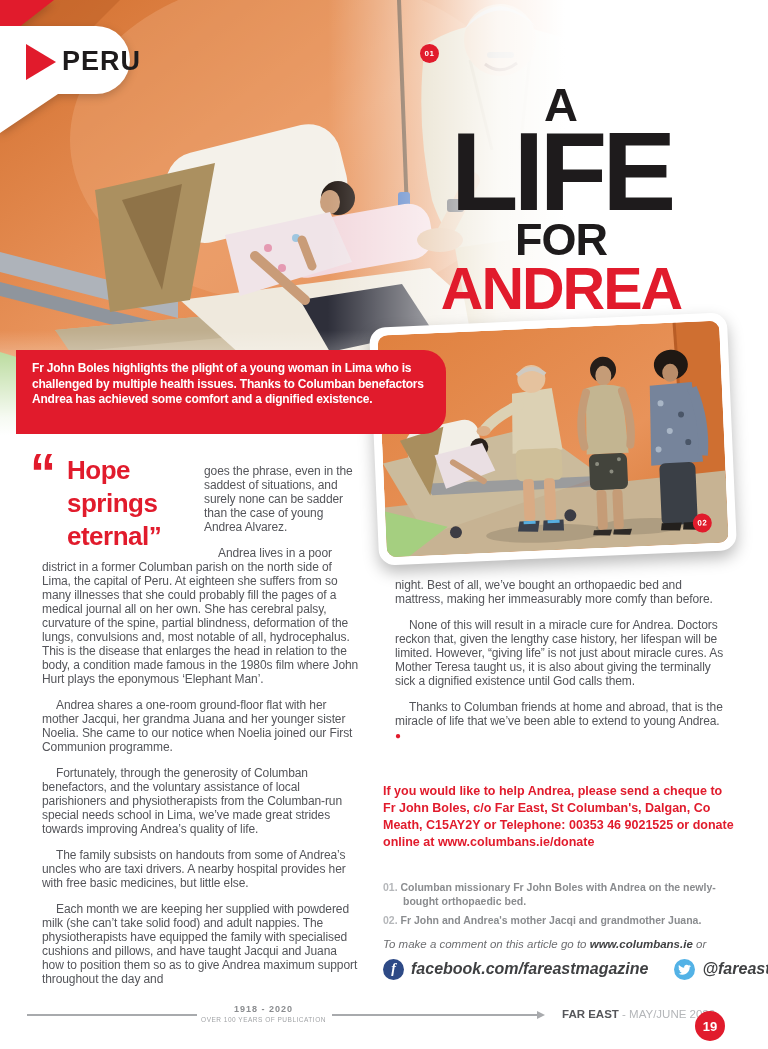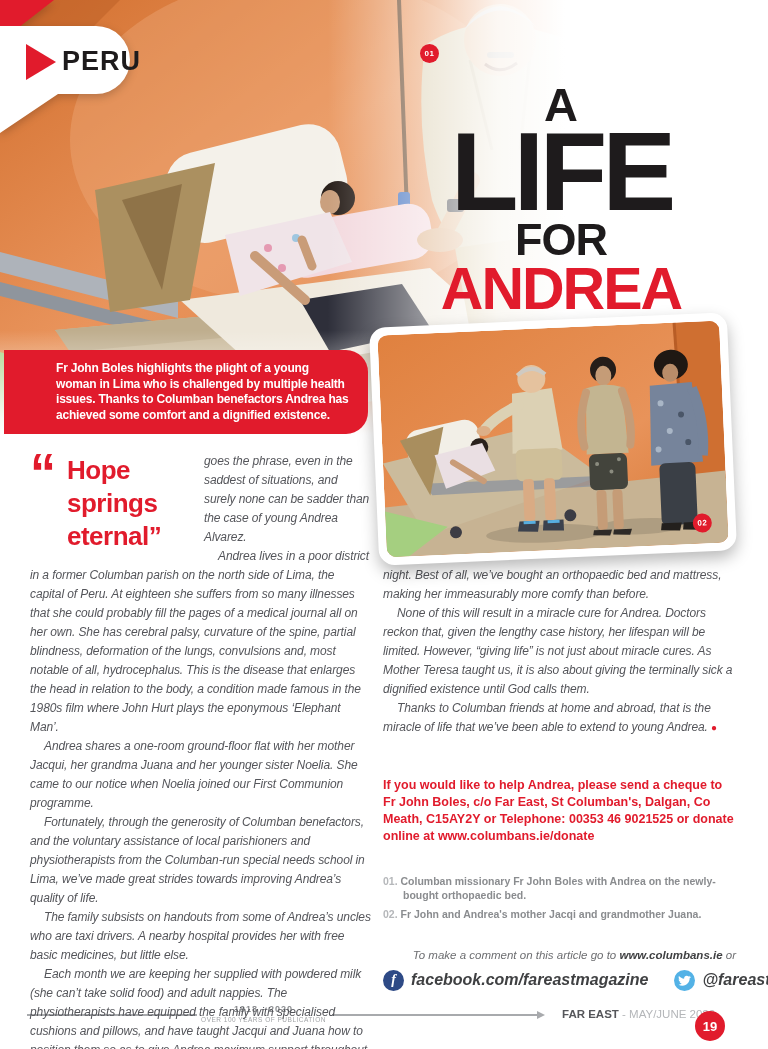--- a/index.html
+++ b/index.html
@@ -27,56 +27,56 @@
 
   
   .title{ position:absolute; left:388px; top:84px; width:346px; text-align:center; z-index:4;
           font-weight:900; color:var(--ink); }
   .t-a{ font-size:47px; line-height:42px; }
   .t-life{ font-size:111px; line-height:93px; letter-spacing:-5px; }
   .t-for{ font-size:45px; line-height:42px; letter-spacing:-1px; }
   .t-andrea{ font-size:59px; line-height:56px; letter-spacing:-2px; color:var(--red); }
 
   
-  .standfirst{ position:absolute; left:4px; top:350px; width:364px; min-height:84px; z-index:6;
+  .standfirst{ position:absolute; left:16px; top:350px; width:430px; min-height:84px; z-index:6;
                background:var(--red); border-radius:0 22px 22px 0; box-sizing:border-box;
-               padding:11px 16px 11px 52px; color:#fff; font-weight:bold;
+               padding:11px 16px 11px 16px; color:#fff; font-weight:bold;
                font-size:12px; line-height:15.5px; letter-spacing:-0.2px; }
   .standfirst p{ margin:0; }
 
   
   .photo2{ position:absolute; left:374px; top:320px; width:358px; height:238px; z-index:5;
            transform:rotate(-2.5deg); background:#fff; border-radius:16px; padding:8px;
            box-sizing:border-box; box-shadow:0 7px 16px rgba(0,0,0,.28); }
   .photo2-inner{ position:relative; width:100%; height:100%; border-radius:10px; overflow:hidden; }
   .photo2-inner svg{ width:100%; height:100%; display:block; }
 
   
   .col-left{ position:absolute; left:30px; top:452px; width:341px; z-index:3; }
   .col-right{ position:absolute; left:383px; top:566px; width:353px; z-index:3; }
 
   .pullquote{ float:left; width:164px; margin:2px 10px 4px 0; position:relative;
               color:var(--red); font-weight:800; }
   .q-open{ position:absolute; left:0; top:-8px; font-size:52px; line-height:1; }
   .q-lines{ margin-left:37px; }
   .q-line{ margin:0; font-size:26px; line-height:33px; letter-spacing:-0.5px; }
 
-  .body-p{ margin:0; font-size:12px; line-height:19px; color:var(--body); letter-spacing:-0.1px;font-style:italic; }
+  .body-p{ margin:12px; font-size:12px; line-height:14px; color:var(--body); letter-spacing:-0.1px; }
   .paras .body-p:not(:first-child), .body-p.indent{ text-indent:14px; }
   .end-dot{ color:var(--red); font-size:10px; }
 
   .cta{ margin:40px 0 0; font-size:12.5px; line-height:17px; font-weight:bold; color:var(--red); }
   .cta .cta-link{ cursor:pointer; }
 
   .captions{ margin-top:30px; }
   .cap{ margin:0 0 6px; font-size:10.5px; line-height:13.5px; font-weight:bold; color:#8a8c8f;
         padding-left:20px; text-indent:-20px; }
   .cap-num{ color:#b5b7ba; }
 
-  .social{ margin-top:27px;text-align:right; }
+  .social{ margin-top:10px; }
   .comment-line{ margin:0 0 9px; font-style:italic; font-size:11.5px; color:#6d6e71; }
   .comment-line b{ color:#3f4042; }
   .handles{ display:flex; align-items:center; }
   .icon-circle{ width:21px; height:21px; border-radius:50%; display:flex; align-items:center;
                 justify-content:center; color:#fff; flex:0 0 auto; }
   .fb{ background:#2e4a86; font-weight:bold; font-style:italic; font-size:14px;
        font-family:"Liberation Serif",serif; }
   .tw{ background:#53b2e6; }
   .handle{ font-style:italic; font-weight:bold; font-size:16px; color:#3f4042; margin-left:7px; }
   .tw-gap{ margin-left:26px; }

